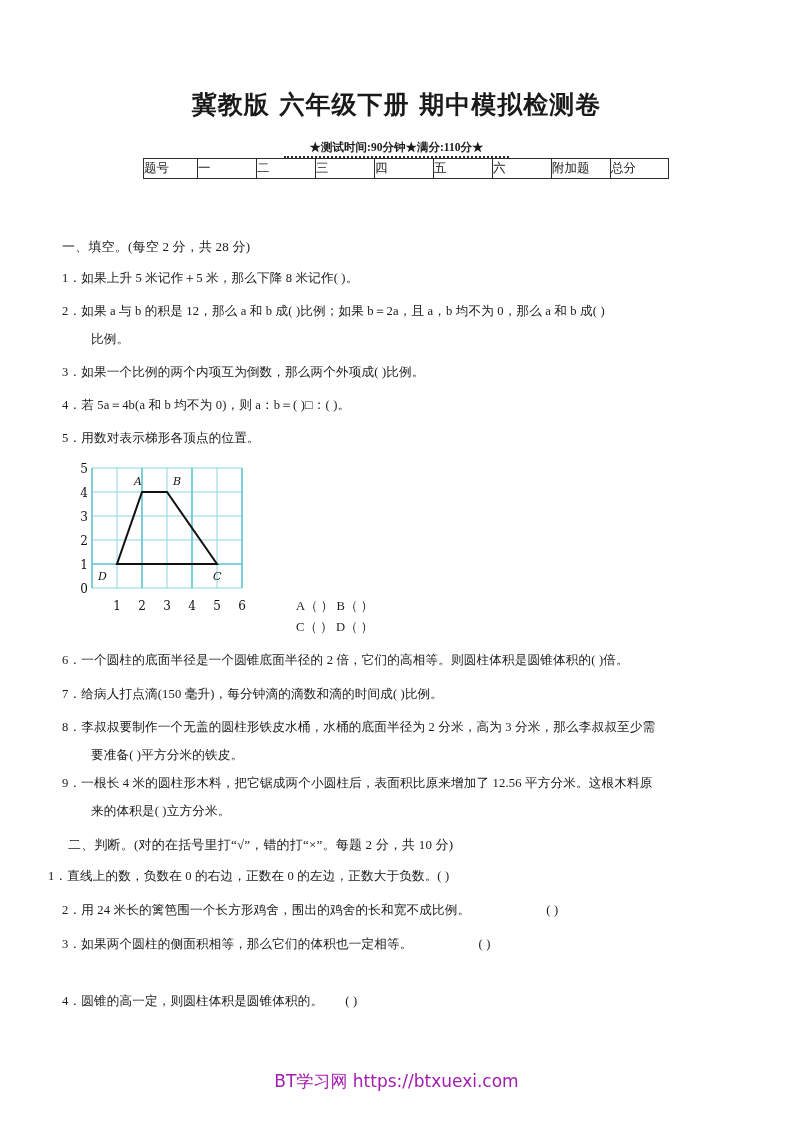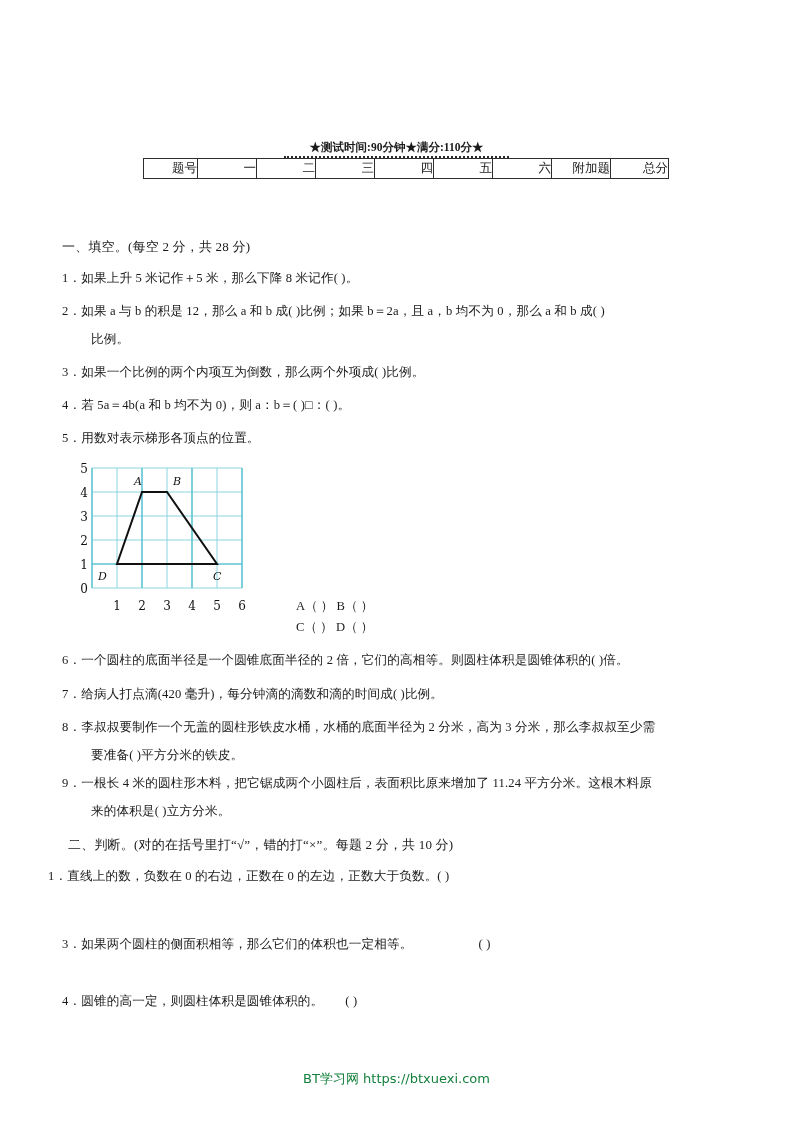--- a/index.html
+++ b/index.html
@@ -54,21 +54,21 @@
   .score-table {
     position: absolute;
     top: 158px;
     left: 143px;
     border-collapse: collapse;
     font-size: 12.5px;
   }
   .score-table td {
     border: 1px solid #2d2d2d;
     height: 19px;
-    text-align: right;
+    text-align: left;
     vertical-align: middle;
     padding: 0;
   }
   .score-table td.lbl { width: 53px; }
   .score-table td.num { width: 58px; }
   .score-table td.extra { width: 58px; margin-top: 42px; }
   .score-table td.total { width: 57px; }
 
   
   .sec-head {
@@ -99,30 +99,31 @@
     font-size: 12.6px;
   }
 
   
   .footer {
     position: absolute;
     left: 0;
     right: 0;
     top: 1070px;
     text-align: center;
-    font-size: 13px;
-    color: #15803d;
+    font-size: 17px;
+    color: #a21caf;
     font-family: "DejaVu Sans", "Liberation Sans", sans-serif;
   }
 </style>
 </head>
 <body>
 
 <div class="page">
 
+  <div class="title">冀教版 六年级下册 期中模拟检测卷</div>
 
   <div class="subtitle-wrap">
     <span class="subtitle">★测试时间:90分钟★满分:110分★</span>
   </div>
 
   <table class="score-table">
     <tbody>
         <tr>
       <td class="lbl">题号</td>
       <td class="num">一</td>
@@ -210,39 +211,42 @@
   </div>
 
   <div class="pt-ans" style="left:296px; top:598px;">A（              ）     B（              ）</div>
   <div class="pt-ans" style="left:296px; top:619px;">C（              ）      D（              ）</div>
 
   <div class="q" style="left:62px; top:650px;">
     <span>6．</span><span>一个圆柱的底面半径是一个圆锥底面半径的 2 倍，它们的高相等。则圆柱体积是圆锥体积的(      )倍。</span>
   </div>
 
   <div class="q" style="left:62px; top:684px;">
-    <span>7．</span><span>给病人打点滴(420 毫升)，每分钟滴的滴数和滴的时间成(      )比例。</span>
+    <span>7．</span><span>给病人打点滴(150 毫升)，每分钟滴的滴数和滴的时间成(      )比例。</span>
   </div>
 
   <div class="q" style="left:62px; top:717px;">
     <span>8．</span><span>李叔叔要制作一个无盖的圆柱形铁皮水桶，水桶的底面半径为 2 分米，高为 3 分米，那么李叔叔至少需</span>
   </div>
   <div class="q" style="left:91px; top:745px;">要准备(      )平方分米的铁皮。</div>
 
   <div class="q" style="left:62px; top:773px;">
-    <span>9．</span><span>一根长 4 米的圆柱形木料，把它锯成两个小圆柱后，表面积比原来增加了 11.24 平方分米。这根木料原</span>
+    <span>9．</span><span>一根长 4 米的圆柱形木料，把它锯成两个小圆柱后，表面积比原来增加了 12.56 平方分米。这根木料原</span>
   </div>
   <div class="q" style="left:91px; top:801px;">来的体积是(      )立方分米。</div>
 
   <div class="sec-head" style="left:68px; top:836px;text-align:center;">二、判断。(对的在括号里打“√”，错的打“×”。每题 2 分，共 10 分)</div>
 
   <div class="q" style="left:48px; top:866px;">
     <span>1．</span><span>直线上的数，负数在 0 的右边，正数在 0 的左边，正数大于负数。(      )</span>
   </div>
 
+  <div class="q" style="left:62px; top:900px;">
+    <span>2．</span><span>用 24 米长的篱笆围一个长方形鸡舍，围出的鸡舍的长和宽不成比例。</span><span style="display:inline-block;width:76px;"></span><span>(      )</span>
+  </div>
 
   <div class="q" style="left:62px; top:934px;">
     <span>3．</span><span>如果两个圆柱的侧面积相等，那么它们的体积也一定相等。</span><span style="display:inline-block;width:66px;"></span><span>(      )</span>
   </div>
 
   <div class="q" style="left:62px; top:991px;">
     <span>4．</span><span>圆锥的高一定，则圆柱体积是圆锥体积的。</span><span style="display:inline-block;width:22px;"></span><span>(      )</span>
   </div>
 
   <div class="footer">BT学习网 https://btxuexi.com</div>

